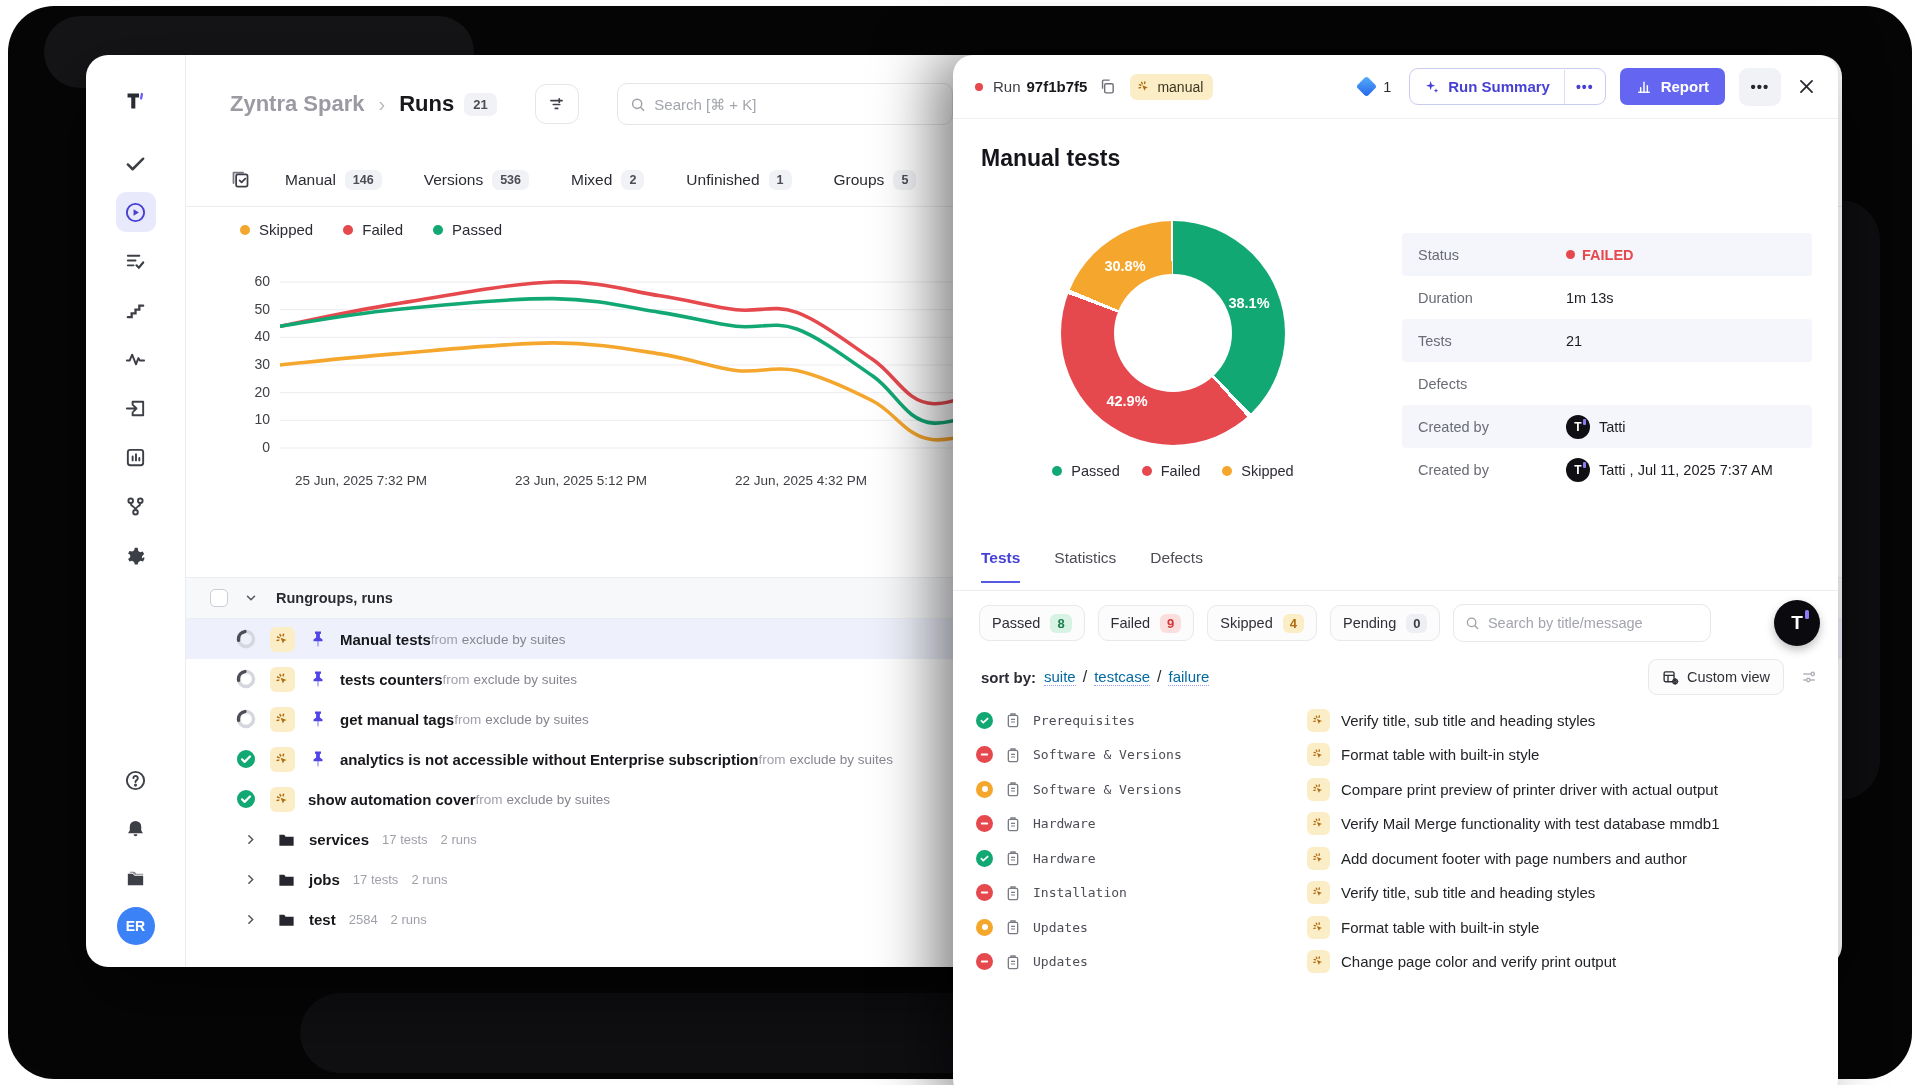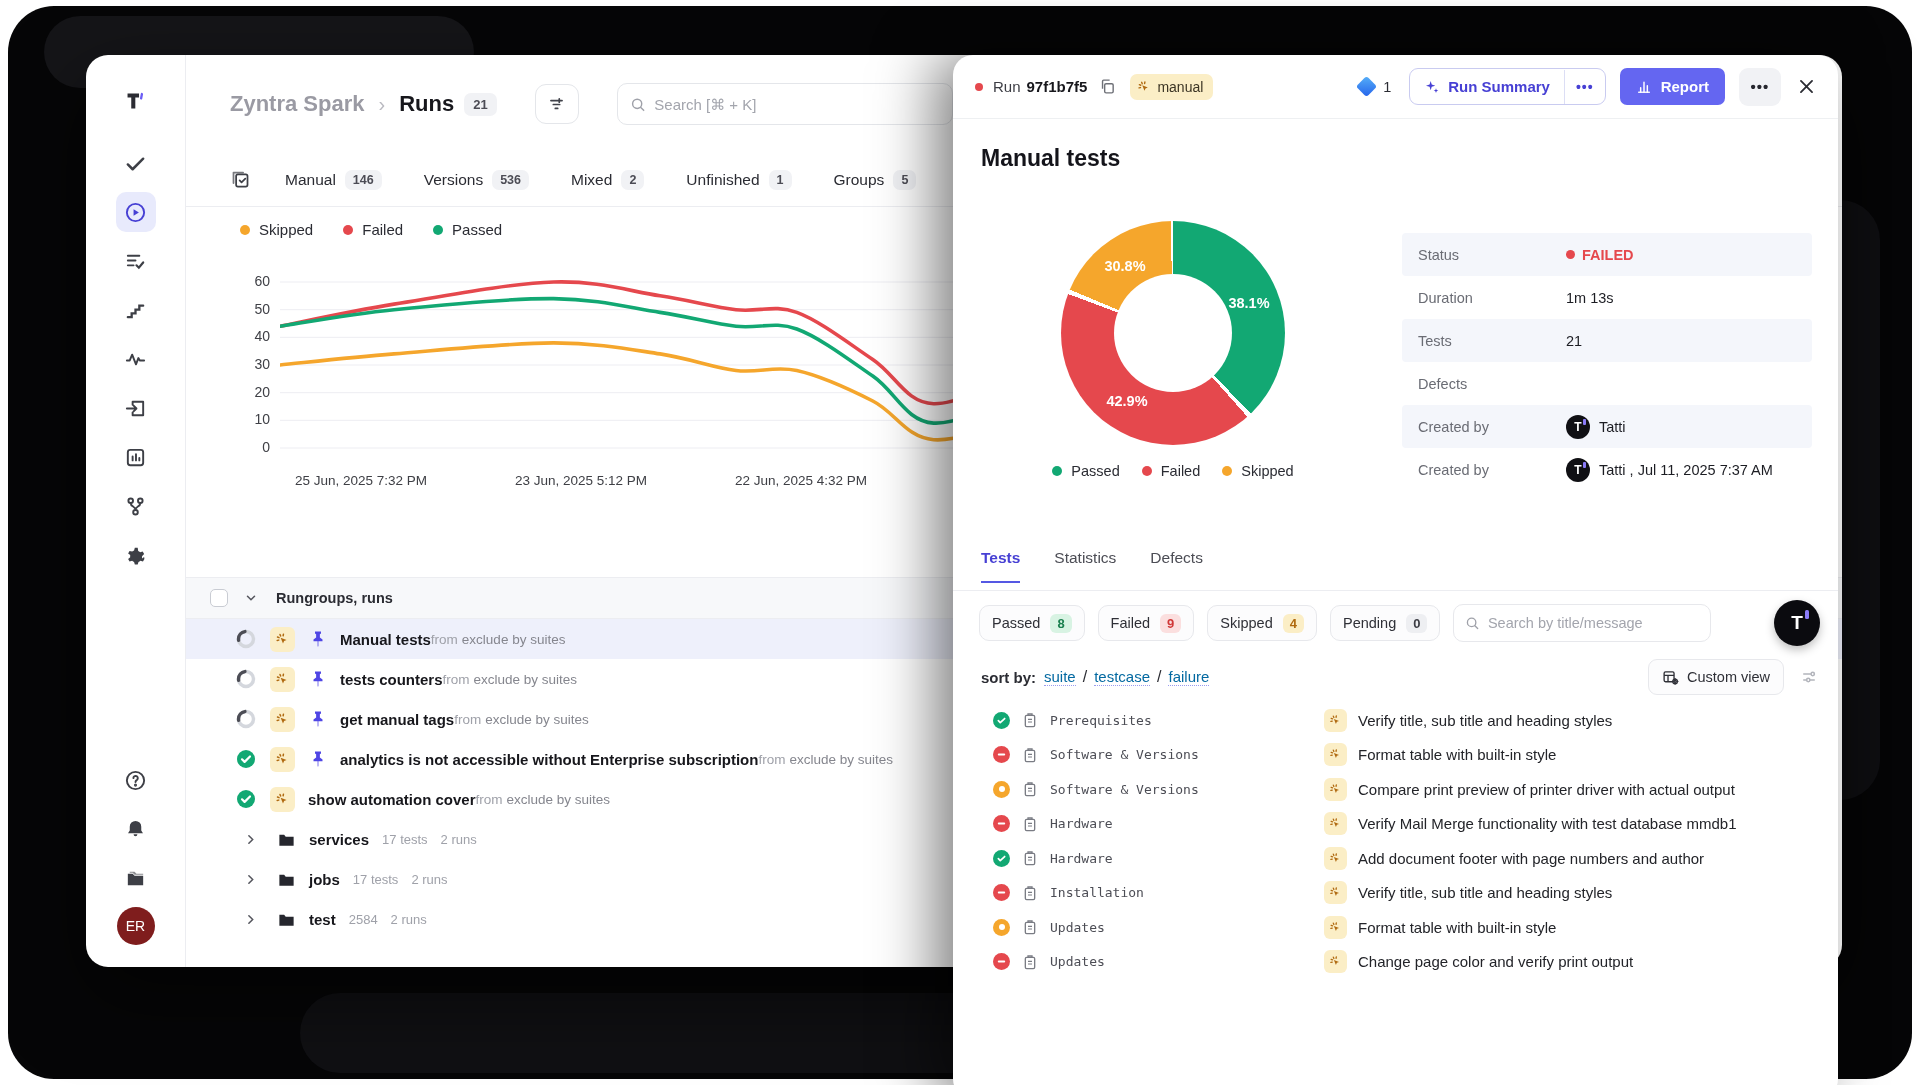--- a/index.html
+++ b/index.html
@@ -11,21 +11,21 @@
   .deco3 { right:40px; top:200px; width:120px; height:600px; background:#101013; }
 
   
   .window { position:absolute; left:86px; top:55px; width:1756px; height:912px; background:#fff; border-radius:22px; box-shadow:0 30px 80px rgba(0,0,0,.55); }
   .sidebar { position:absolute; left:0; top:0; bottom:0; width:100px; border-right:1px solid #ecedf1; border-radius:22px 0 0 22px; display:flex; flex-direction:column; align-items:center; padding:26px 0 22px; }
   .side-ic { width:40px; height:40px; display:flex; align-items:center; justify-content:center; color:#3d3f46; border-radius:10px; margin-bottom:9px; cursor:pointer; }
   .side-ic svg { width:23px; height:23px; }
   .side-ic.active { background:#e8eafc; color:#4740d4; }
   .side-logo { margin-bottom:22px; }
   .side-spacer { flex:1; }
-  .avatar-er { width:38px; height:38px; border-radius:50%; background:#7f1d1d; color:#fff; font-size:14px; font-weight:400; display:flex; align-items:center; justify-content:center; }
+  .avatar-er { width:38px; height:38px; border-radius:50%; background:#3b82f6; color:#fff; font-size:14px; font-weight:700; display:flex; align-items:center; justify-content:center; }
 
   .content { position:absolute; left:100px; top:0; right:0; bottom:0; }
   .crumb-row { position:absolute; left:44px; top:26px; right:24px; height:46px; display:flex; align-items:center; }
   .crumb { font-size:22px; font-weight:700; color:#9a9aa3; }
   .crumb-sep { font-size:20px; color:#b9b9c0; margin:0 14px; }
   .page-title { font-size:22px; font-weight:700; color:#17171c; }
   .count-pill { background:#f1f2f5; color:#4c4c55; font-size:13px; font-weight:600; border-radius:7px; padding:4px 9px; margin-left:10px; }
   .filter-btn { margin-left:38px; width:44px; height:40px; border:1px solid #e4e6ea; border-radius:11px; display:flex; align-items:center; justify-content:center; color:#40424a; background:#fff; cursor:pointer; }
   .search-box { margin-left:38px; width:336px; height:42px; border:1px solid #e4e6ea; border-radius:10px; display:flex; align-items:center; padding:0 12px; color:#9fa1a9; background:#fff; }
   .search-box input { border:0; outline:0; font-size:15px; color:#55565e; width:100%; margin-left:9px; font-family:"Liberation Sans",sans-serif; background:transparent; }
@@ -133,21 +133,21 @@
 
   .sort-row { position:absolute; left:28px; top:606px; right:20px; height:32px; display:flex; align-items:center; }
   .sort-label { font-size:15px; font-weight:700; color:#2b2c33; margin-right:8px; }
   .sort-link { font-size:15px; color:#0369a1; border-bottom:1.5px dotted #9a9cf0; cursor:pointer; }
   .sort-sep { color:#2b2c33; margin:0 7px; }
   .btn-customview { margin-left:auto; display:flex; align-items:center; border:1px solid #e7e8ec; background:#fcfcfd; border-radius:9px; height:36px; padding:0 13px; font-size:14.5px; color:#2f3037; cursor:pointer; font-family:"Liberation Sans",sans-serif; }
   .btn-customview svg { margin-right:8px; }
   .sliders-ic { margin-left:16px; color:#b3b5bc; display:flex; cursor:pointer; }
 
   .t-rows { position:absolute; left:0; top:648px; right:0; bottom:0; overflow:hidden; }
-  .t-row { height:34.5px; display:flex; align-items:center; padding-left:40px; }
+  .t-row { height:34.5px; display:flex; align-items:center; padding-left:23px; }
   .st-ic { width:17px; height:17px; border-radius:50%; display:flex; align-items:center; justify-content:center; flex:0 0 auto; }
   .st-passed { background:#12a873; } .st-failed { background:#e5484d; } .st-skipped { background:#f5a62c; }
   .st-ic svg { width:11px; height:11px; }
   .st-skipped .sk { width:6px; height:6px; border-radius:50%; background:#fff; }
   .clip-ic { margin-left:12px; color:#7a7c84; display:flex; flex:0 0 auto; }
   .suite { margin-left:12px; width:248px; font-family:"DejaVu Sans Mono", monospace; font-size:13px; color:#4c4d55; white-space:nowrap; overflow:hidden; flex:0 0 auto; }
   .t-title { display:flex; align-items:center; margin-left:26px; }
   .t-cursor { width:23px; height:23px; border-radius:6px; background:#fbeec6; display:flex; align-items:center; justify-content:center; margin-right:11px; flex:0 0 auto; }
   .t-name { font-size:15px; color:#232429; white-space:nowrap; }
 </style>

